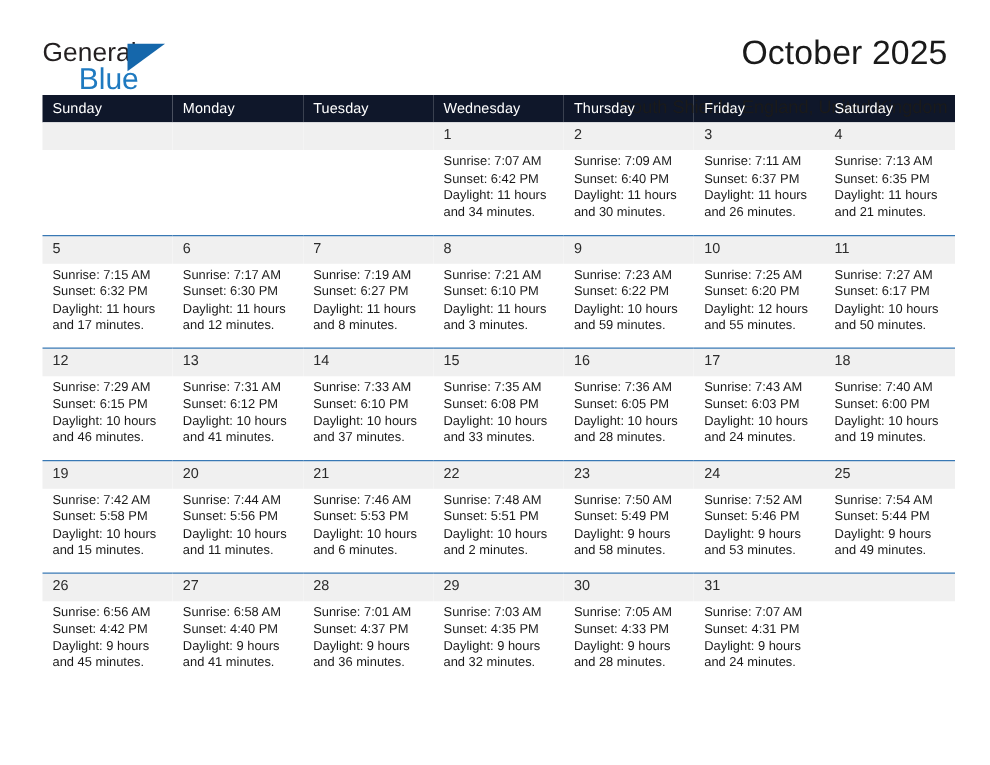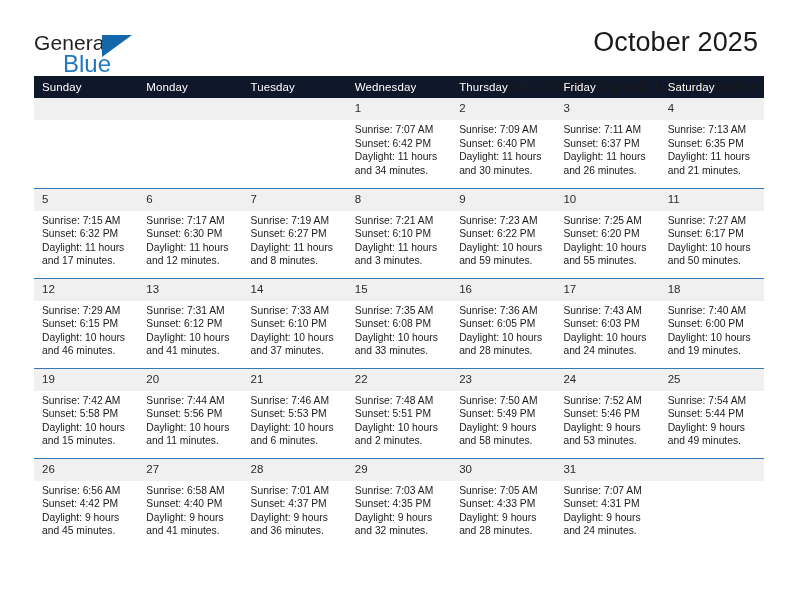--- a/index.html
+++ b/index.html
@@ -306,21 +306,21 @@
                 <div class="wrap">Daylight: 10 hours and 59 minutes.</div>
               </div>
             </div>
           </td>
           <td>
             <div class="cell-inner">
               <span class="day-number">10</span>
               <div class="day-body">
                 <div>Sunrise: 7:25 AM</div>
                 <div>Sunset: 6:20 PM</div>
-                <div class="wrap">Daylight: 10 hours and 55 minutes.</div>
+                <div class="wrap">Daylight: 12 hours and 55 minutes.</div>
               </div>
             </div>
           </td>
           <td>
             <div class="cell-inner">
               <span class="day-number">11</span>
               <div class="day-body">
                 <div>Sunrise: 7:27 AM</div>
                 <div>Sunset: 6:17 PM</div>
                 <div class="wrap">Daylight: 10 hours and 50 minutes.</div>

